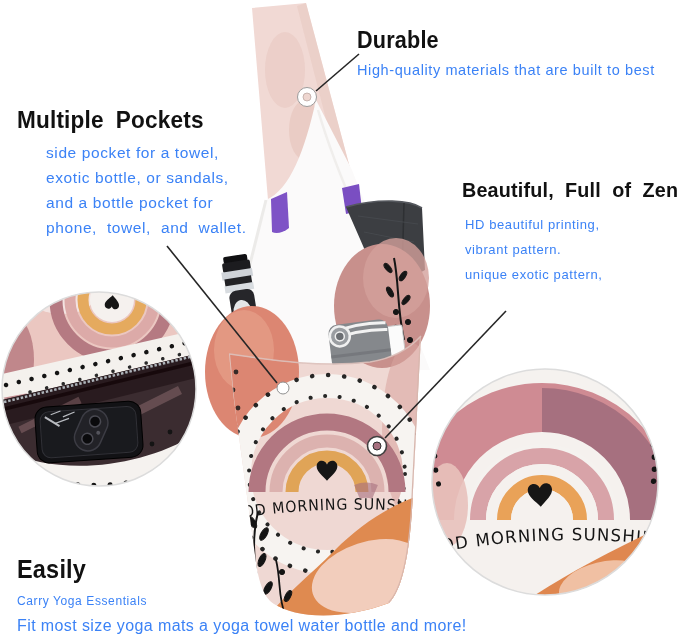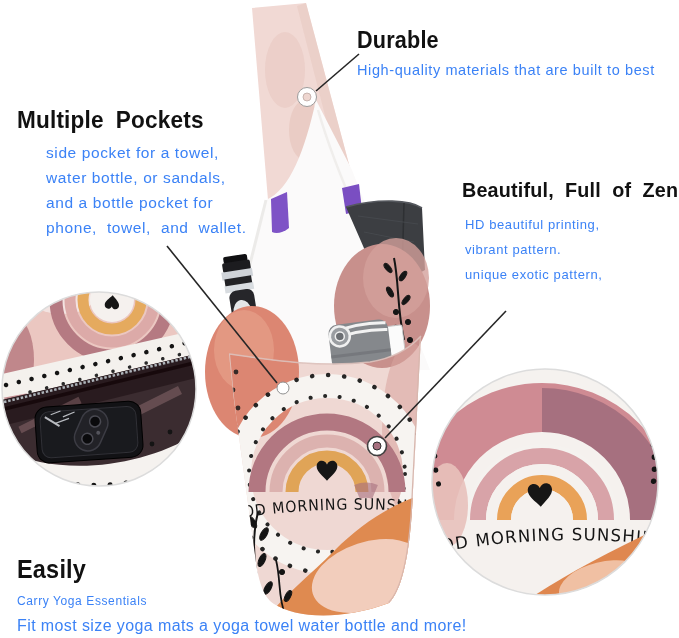--- a/index.html
+++ b/index.html
@@ -275,21 +275,21 @@
     <circle cx="377" cy="446" r="4" fill="#a6707f" stroke="#2e2e2e"></circle>
   </g>
 </svg>
 
   <div class="anno heading" id="durable-head">Durable</div>
   <div class="anno body-line" id="durable-body">High-quality materials that are built to best</div>
 
   <div class="anno heading" id="pockets-head">Multiple Pockets</div>
   <div class="anno" id="pockets-body">
     <div class="body-line">side pocket for a towel,</div>
-    <div class="body-line">water bottle, or sandals,</div>
+    <div class="body-line">exotic bottle, or sandals,</div>
     <div class="body-line">and a bottle pocket for</div>
     <div class="body-line">phone, towel, and wallet.</div>
   </div>
 
   <div class="anno heading" id="zen-head">Beautiful, Full of Zen</div>
   <div class="anno" id="zen-body">
     <div class="body-line">HD beautiful printing,</div>
     <div class="body-line">vibrant pattern.</div>
     <div class="body-line">unique exotic pattern,</div>
   </div>

